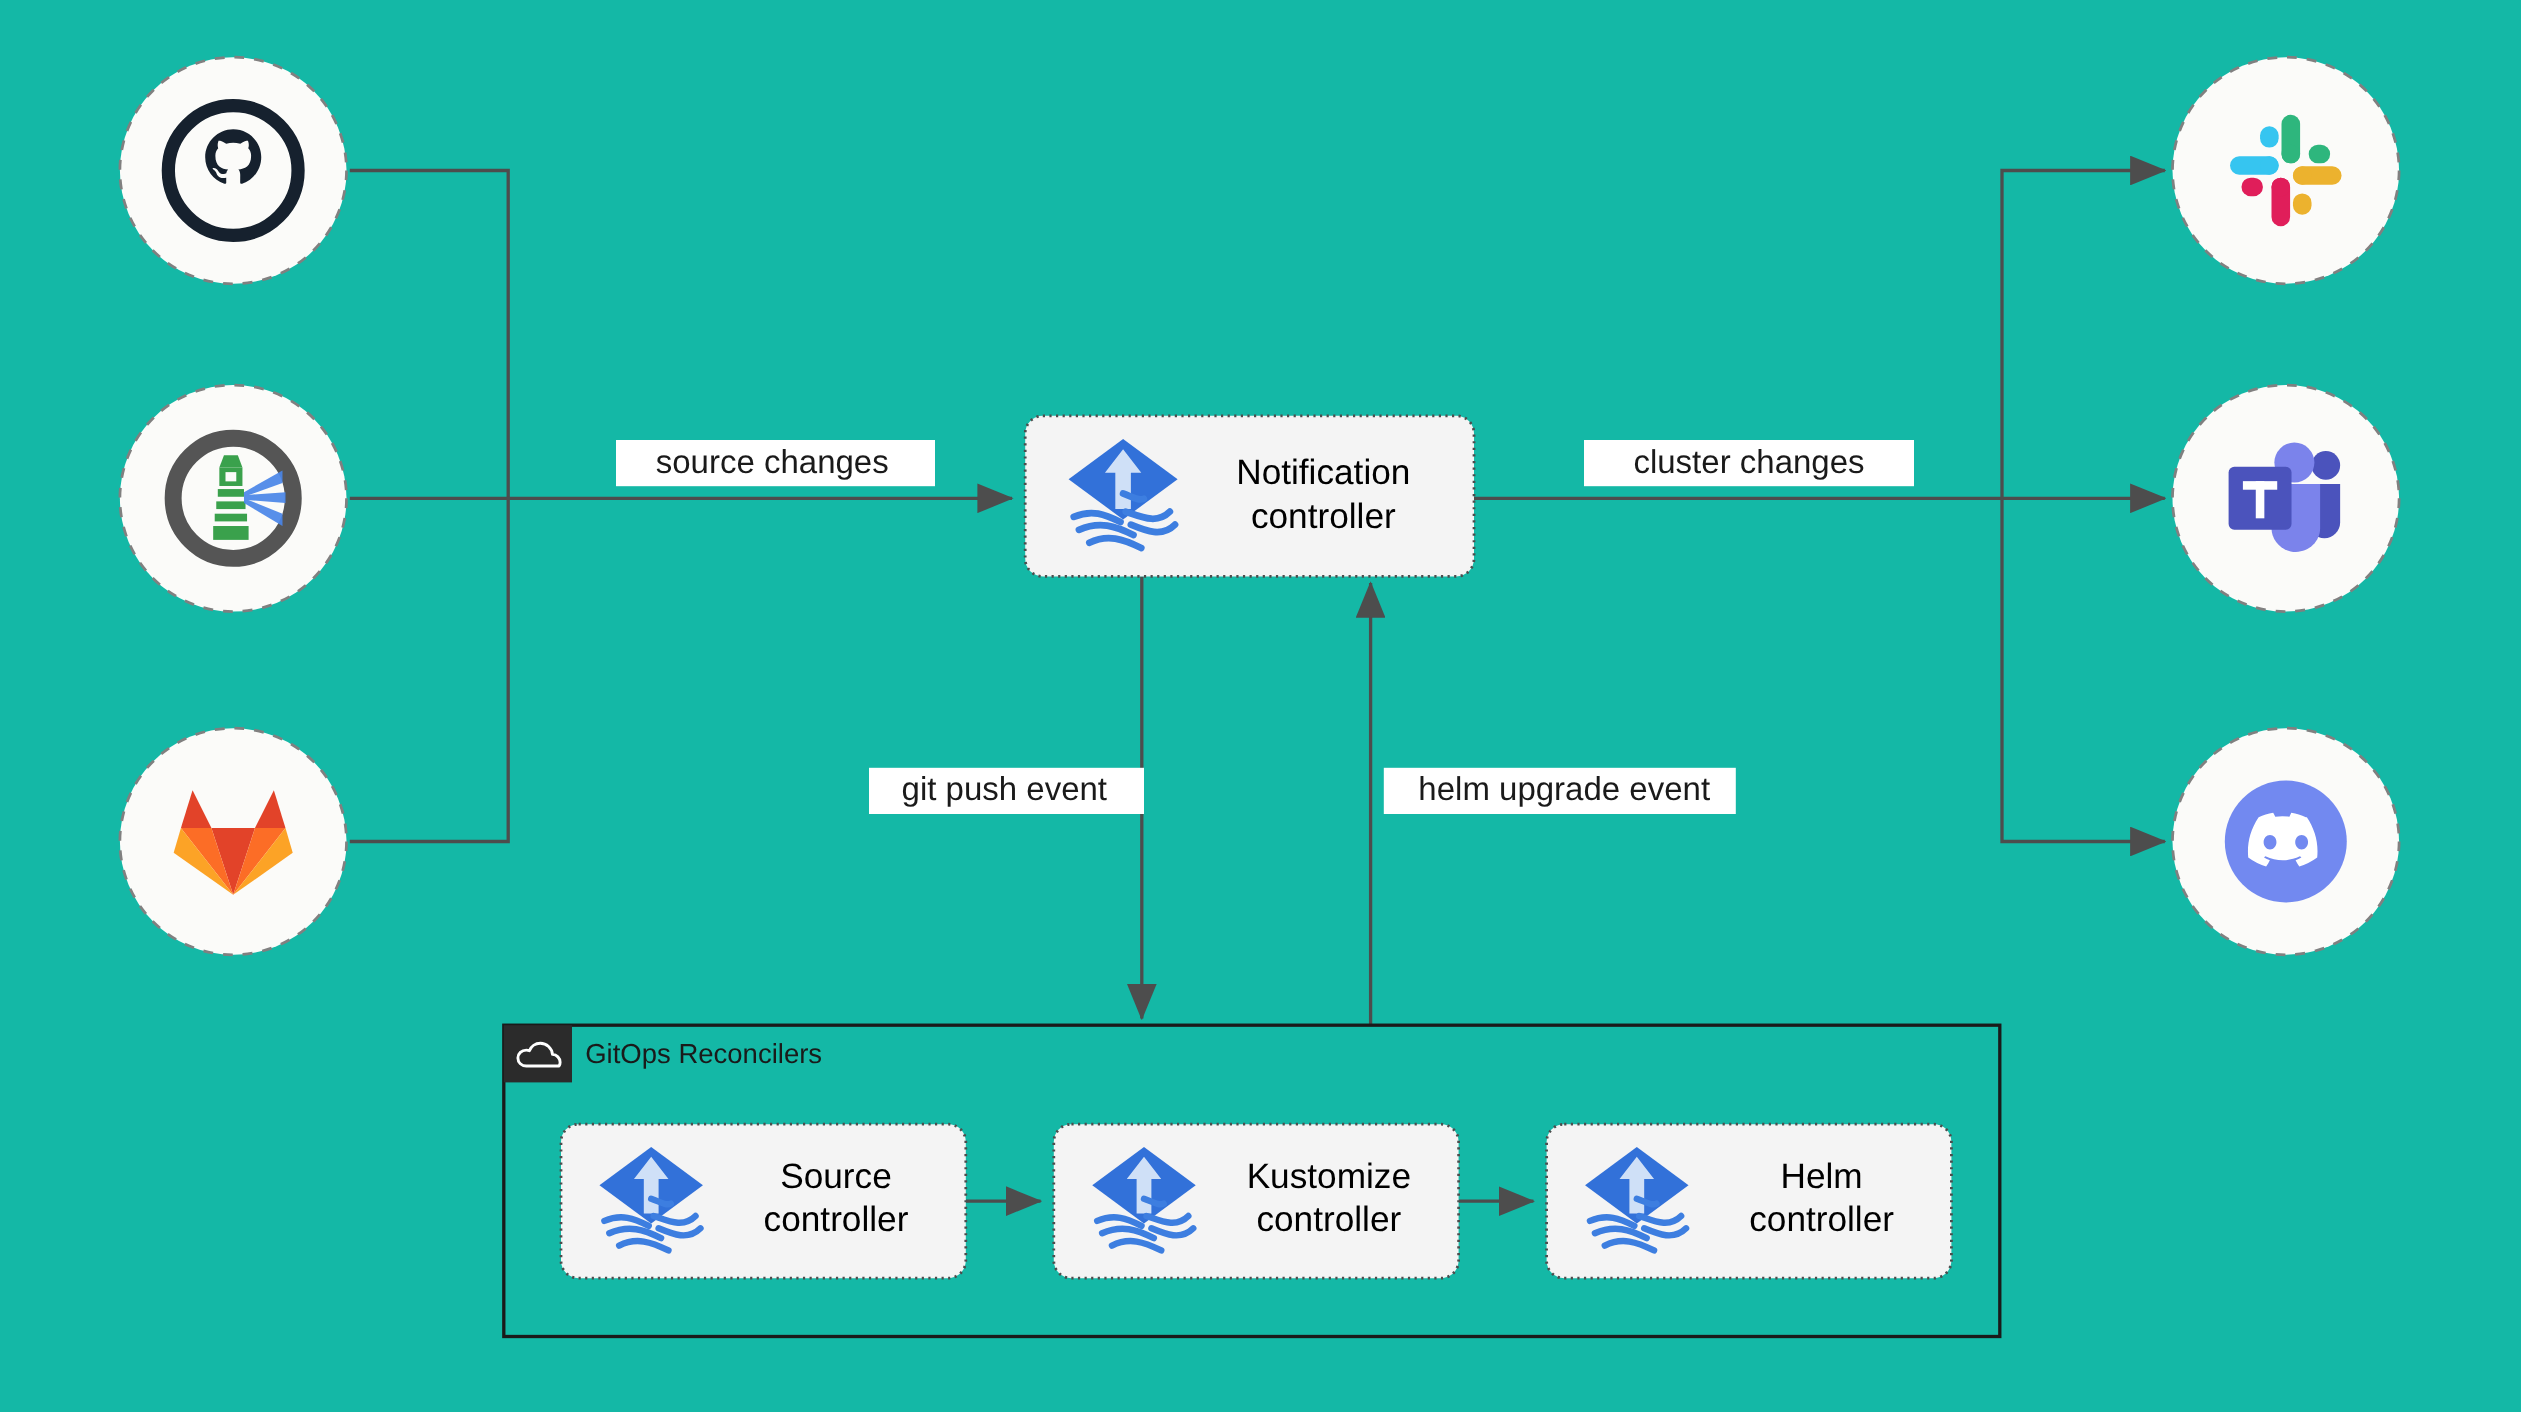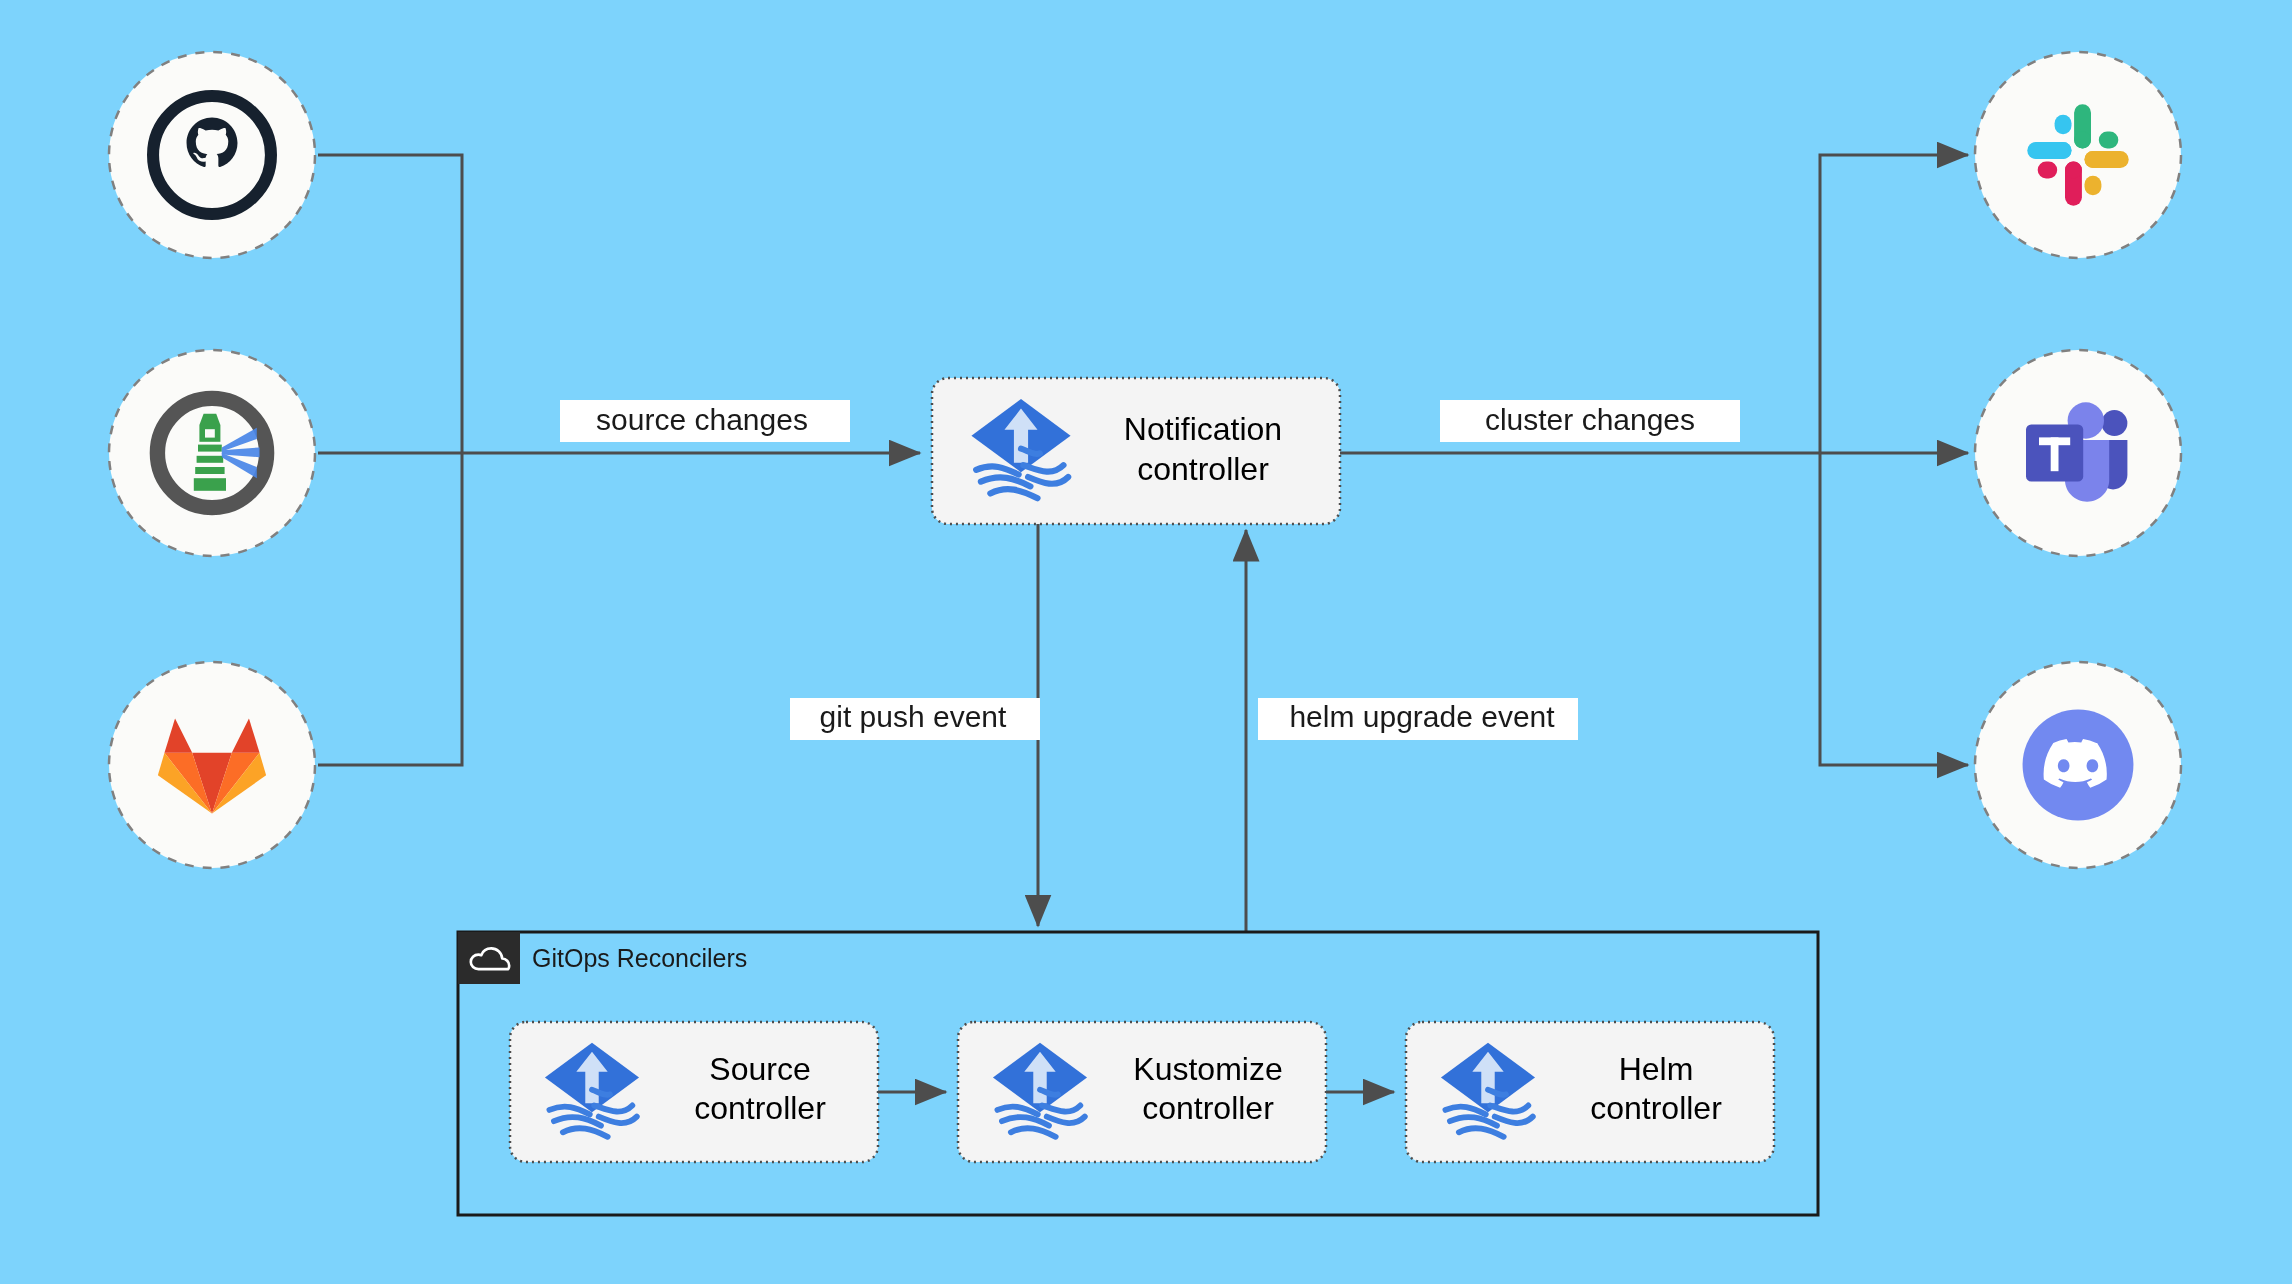--- a/index.html
+++ b/index.html
@@ -10,21 +10,21 @@
   body {
     width: 2292px;
     height: 1284px;
     font-family: "Liberation Sans", sans-serif;
     overflow: hidden;
   }
   #diagram-root {
     position: relative;
     width: 2292px;
     height: 1284px;
-    background: #7dd3fc;
+    background: #14b8a6;
   }
   svg.canvas {
     position: absolute;
     top: 0;
     left: 0;
     width: 2292px;
     height: 1284px;
   }
   .edge-line {
     stroke: #4d4d4d;

